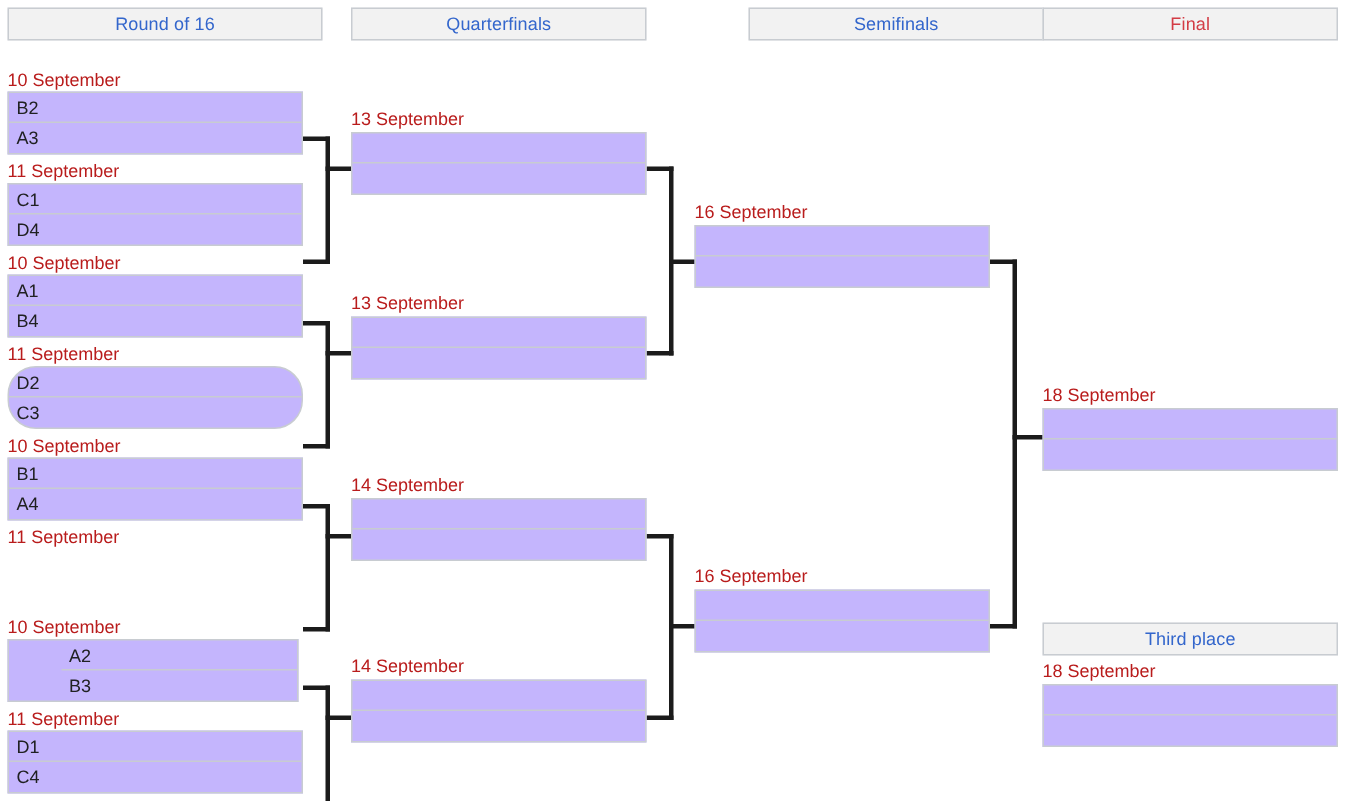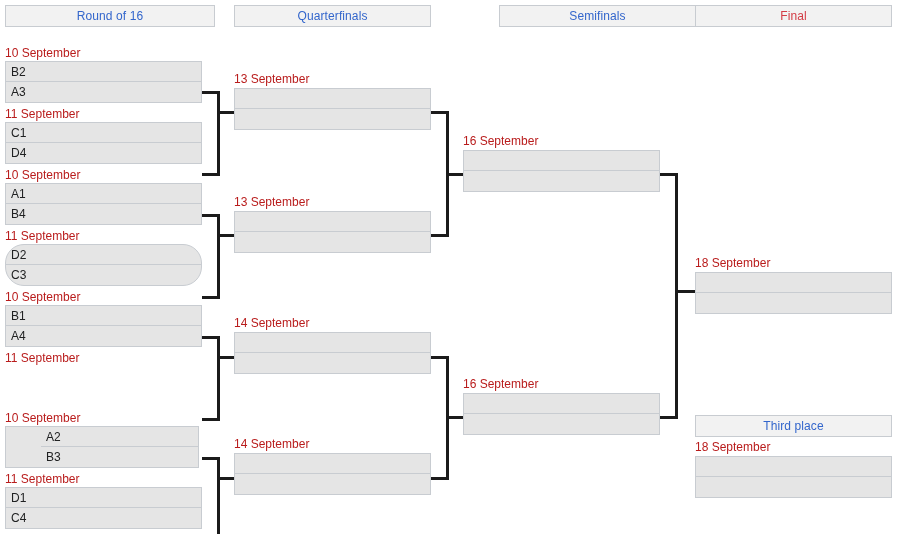--- a/index.html
+++ b/index.html
@@ -40,21 +40,21 @@
     line-height:14px;
     color:#b91c1c;
     white-space:nowrap;
   }
 
   
   .match{
     position:absolute;
     box-sizing:border-box;
     border:1px solid #c8ccd1;
-    background:#e5e5e5;
+    background:#c4b5fd;
   }
   .match .row{
     position:relative;
     box-sizing:border-box;
     height:20px;
     display:flex;
     align-items:center;
   }
   .match .row.top{border-bottom:1px solid #c8ccd1;}
   .match .team{

